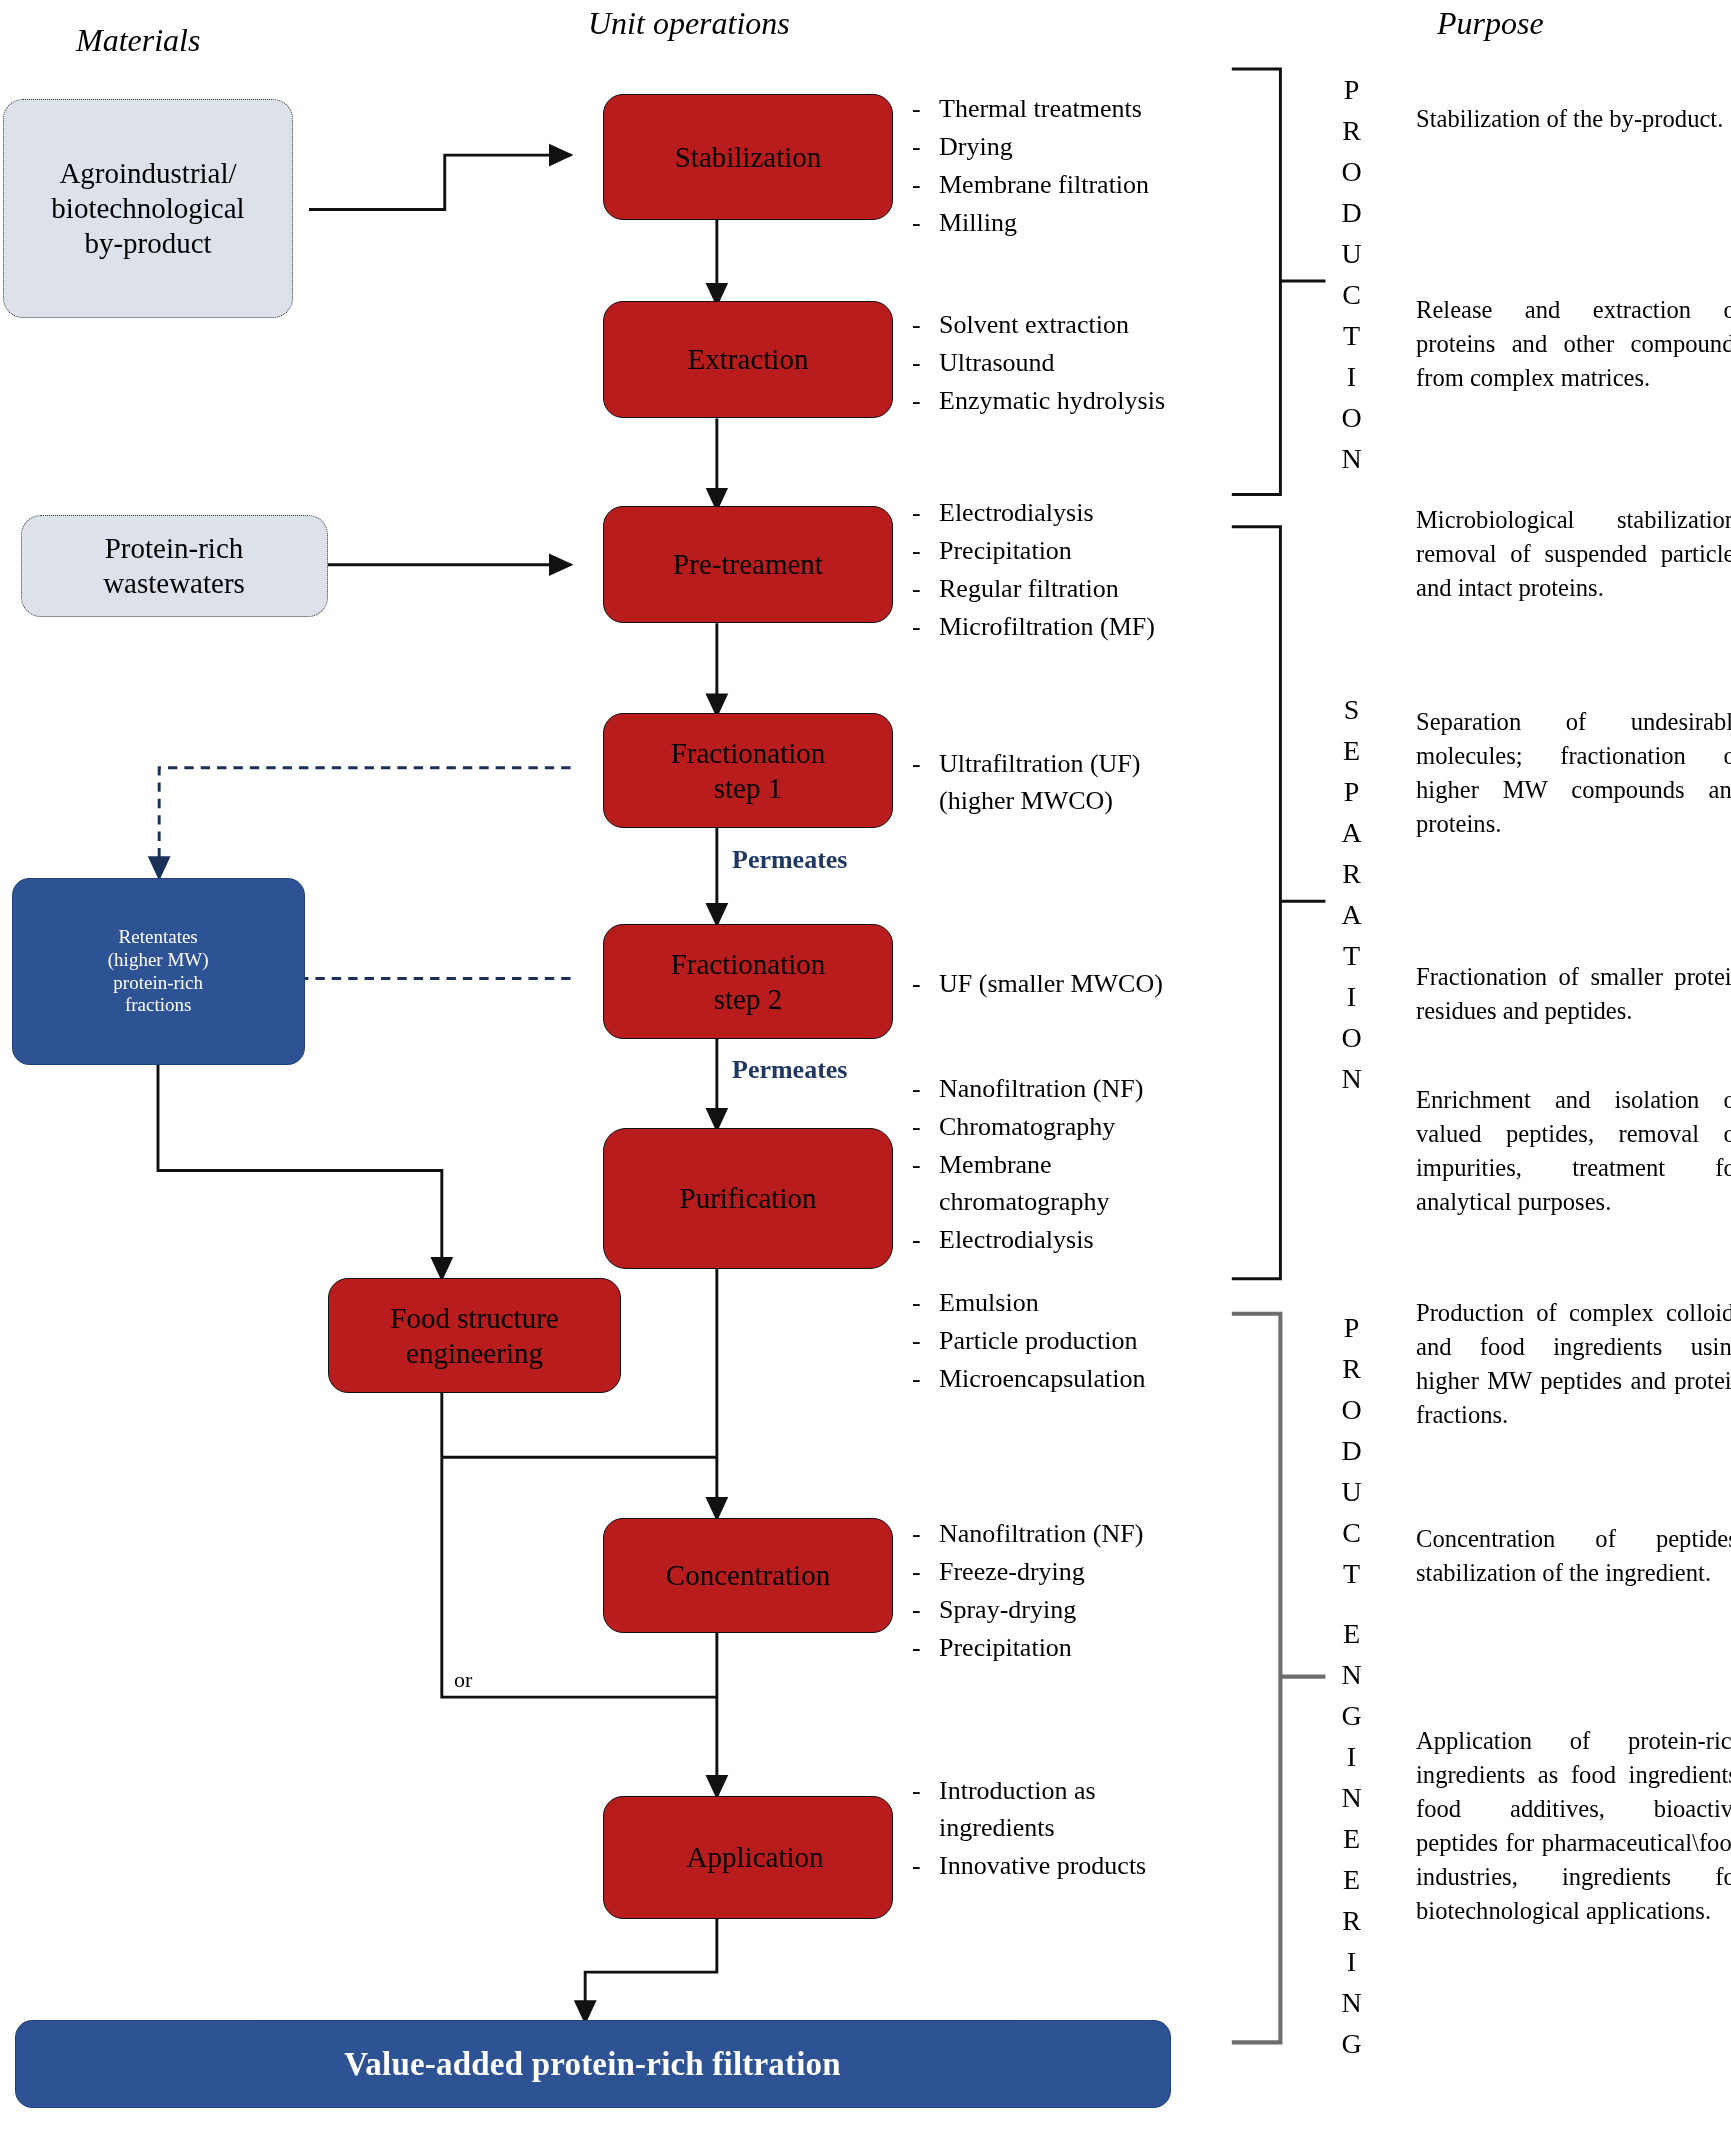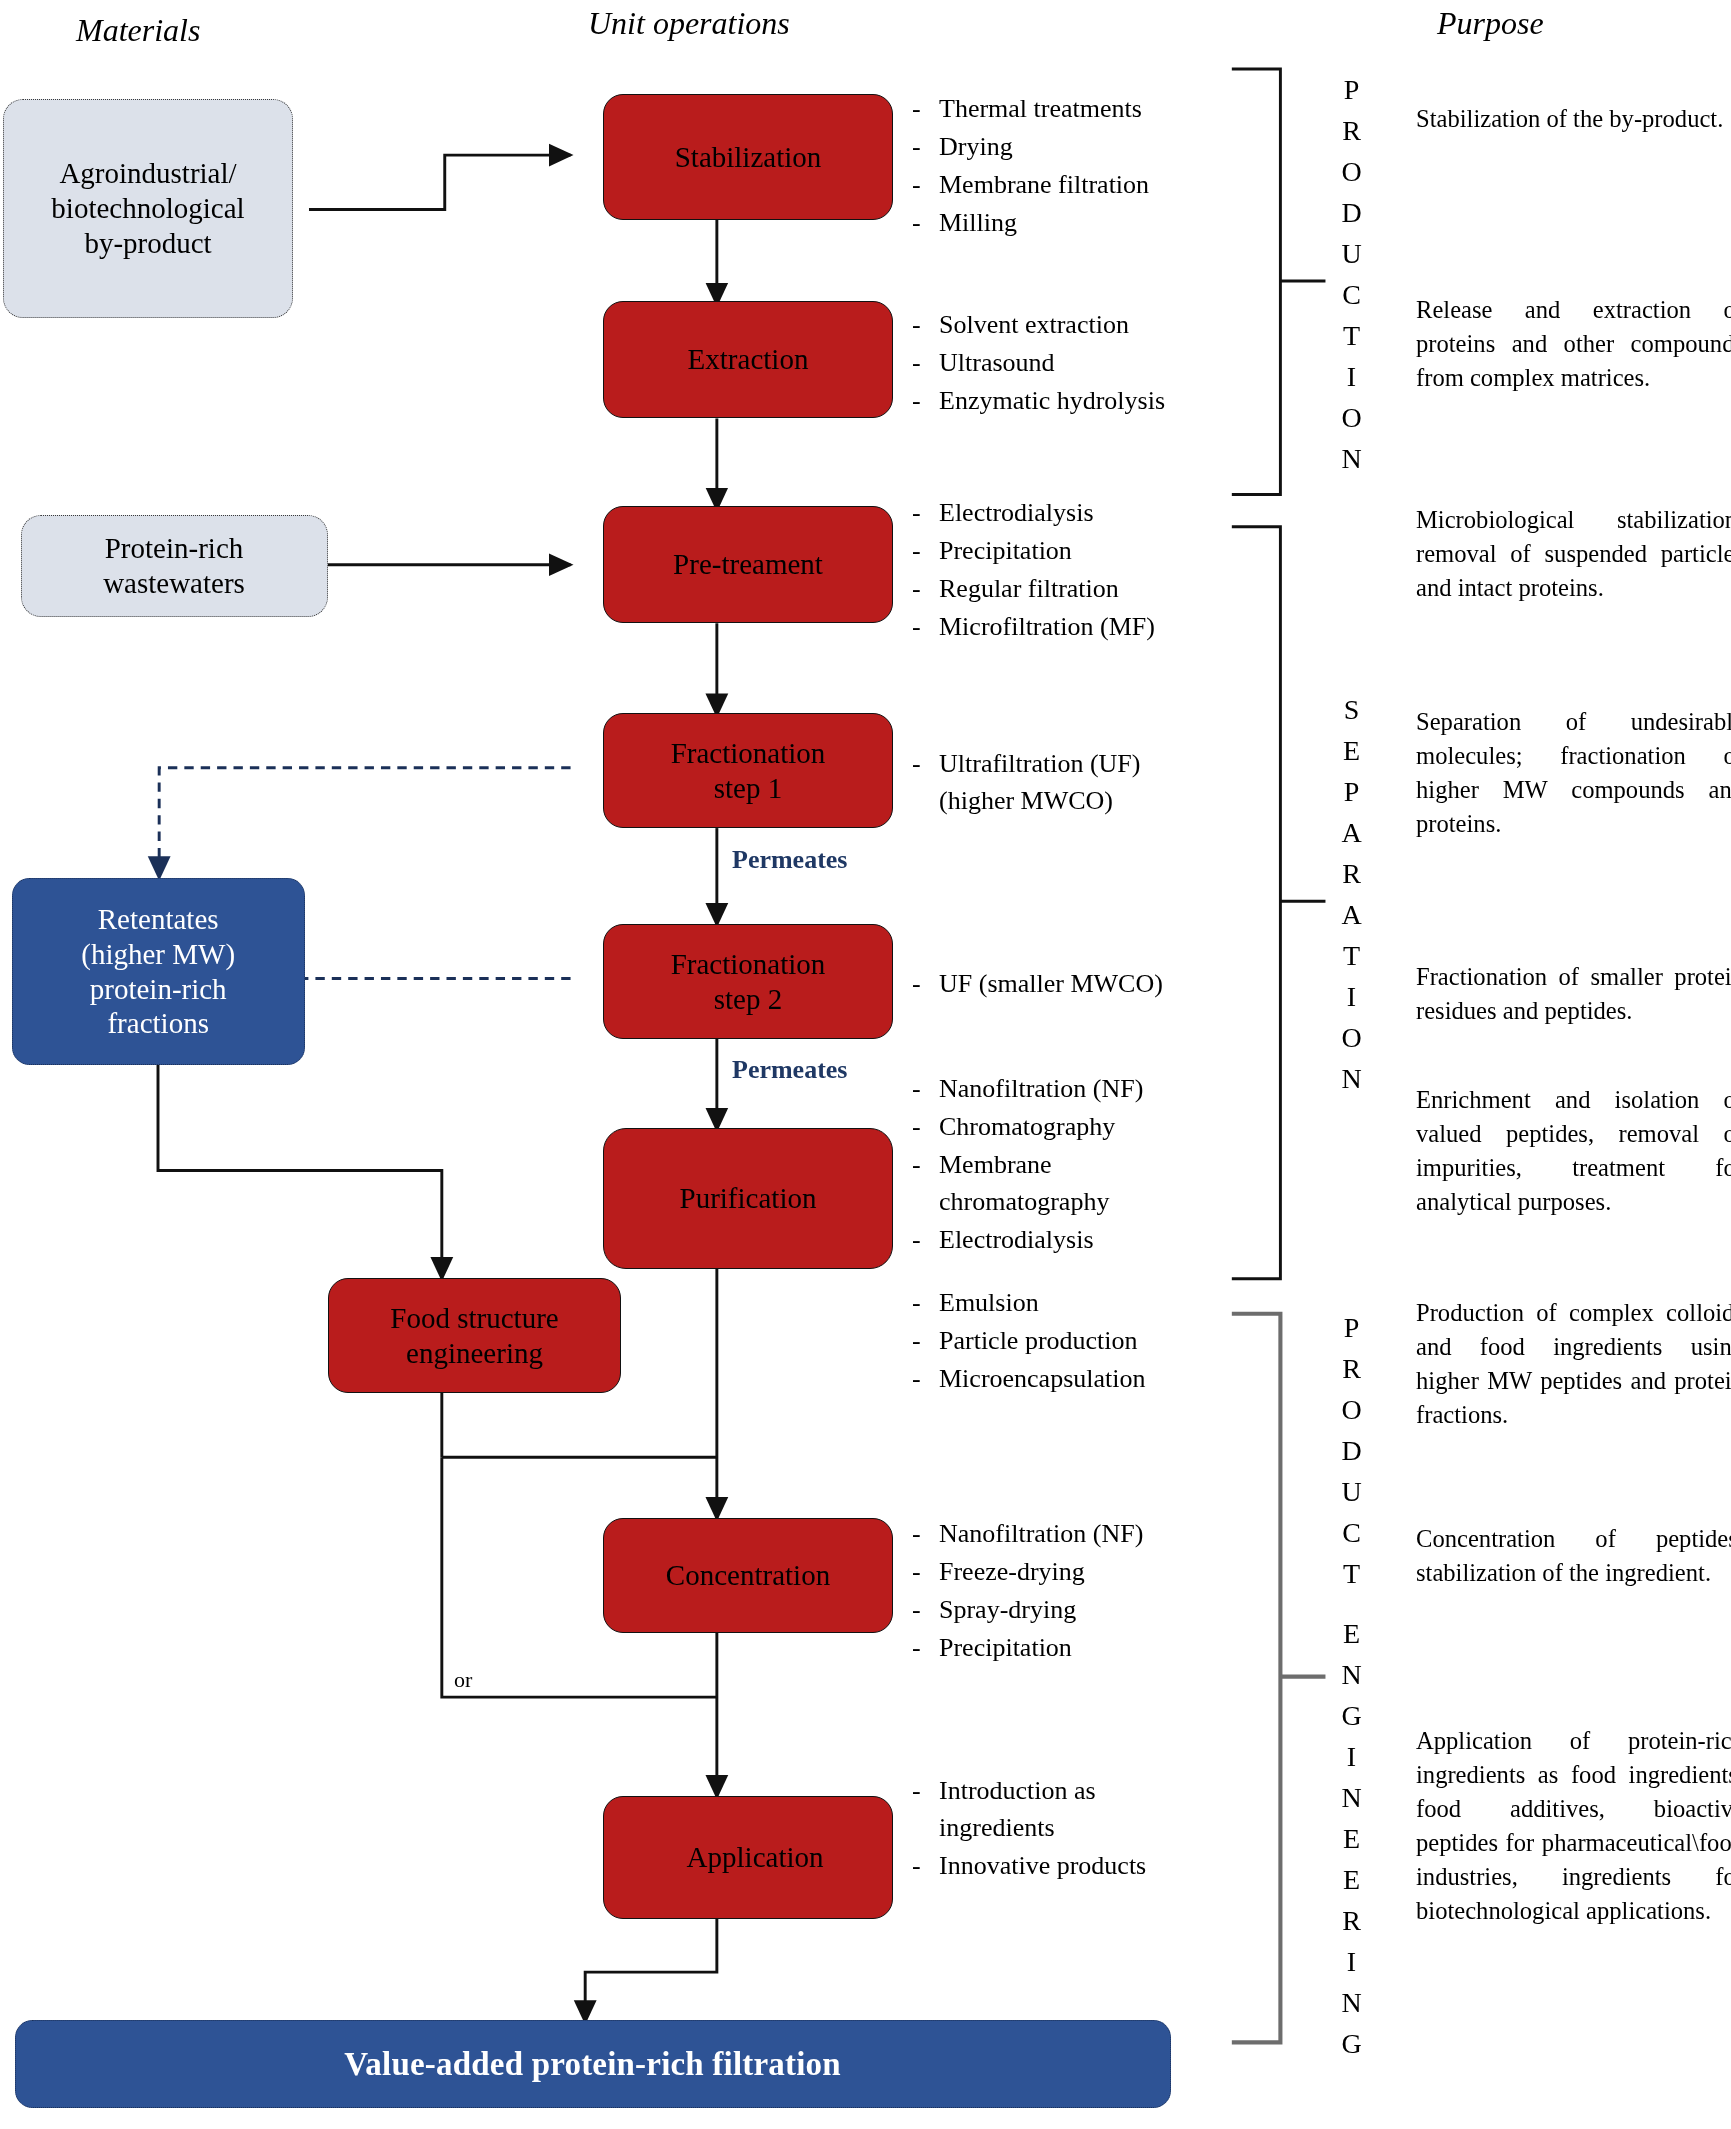--- a/index.html
+++ b/index.html
@@ -13,21 +13,21 @@
   .opbox{position:absolute;box-sizing:border-box;border:1.8px solid #111;border-radius:20px;
          background:#b91c1c;display:flex;align-items:center;justify-content:center;text-align:center;
          font-size:29px;line-height:1.18;color:#000;padding:3.5px 5.9px;margin-left:32px;}
 
   .matbox{position:absolute;box-sizing:border-box;border:1.8px dotted #3a3a3a;border-radius:20px;
           background:#dce1ea;display:flex;align-items:center;justify-content:center;text-align:center;
           font-size:29px;line-height:1.2;color:#000;padding:3.5px 7px;}
 
   .bluebox{position:absolute;box-sizing:border-box;border:1.8px dotted #1b2f55;border-radius:17.6px;
            background:#2e5395;display:flex;align-items:center;justify-content:center;text-align:center;
-           font-size:29px;line-height:1.2;color:#ffffff;padding:3.5px 7px;}
+           font-size:19px;line-height:1.2;color:#ffffff;padding:3.5px 7px;}
 
   .banner{position:absolute;box-sizing:border-box;border:1.8px dotted #1b2f55;border-radius:17.6px;
           background:#2e5395;display:flex;align-items:center;justify-content:center;text-align:center;
           font-size:33px;font-weight:bold;color:#ffffff;letter-spacing:0.2px;}
 
   .bullets{position:absolute;font-size:26px;line-height:1.42;color:#000;}
   .bullets .bl{display:flex;margin-bottom:1.2px;}
   .bullets .dash{width:27px;flex:0 0 27px;}
   .bullets .btxt{flex:1 1 auto;}
 
@@ -94,21 +94,21 @@
 
       <path d="M2105,900 L2188,900 L2188,2185 L2105,2185"></path>
       <path d="M2188,1540 L2265,1540"></path>
     </g>
     <g fill="none" stroke="#6d6d6d" stroke-width="7">
       <path d="M2105,2245 L2188,2245 L2188,3490 L2105,3490"></path>
       <path d="M2188,2865 L2265,2865"></path>
     </g>
   </svg>
 
-  <div class="col-head" style="left:76px;top:12px;">Materials</div>
+  <div class="col-head" style="left:76px;top:22px;">Materials</div>
   <div class="col-head" style="left:588px;top:4.7px;">Unit operations</div>
   <div class="col-head" style="left:1437px;top:4.7px;">Purpose</div>
 
   <div class="matbox" style="left:3px;top:99px;width:290px;height:219px;">
     <span>Agroindustrial/<br>biotechnological<br>by-product</span>
   </div>
   <div class="matbox" style="left:20.5px;top:515px;width:307px;height:102px;">
     <span>Protein-rich<br>wastewaters</span>
   </div>
 

